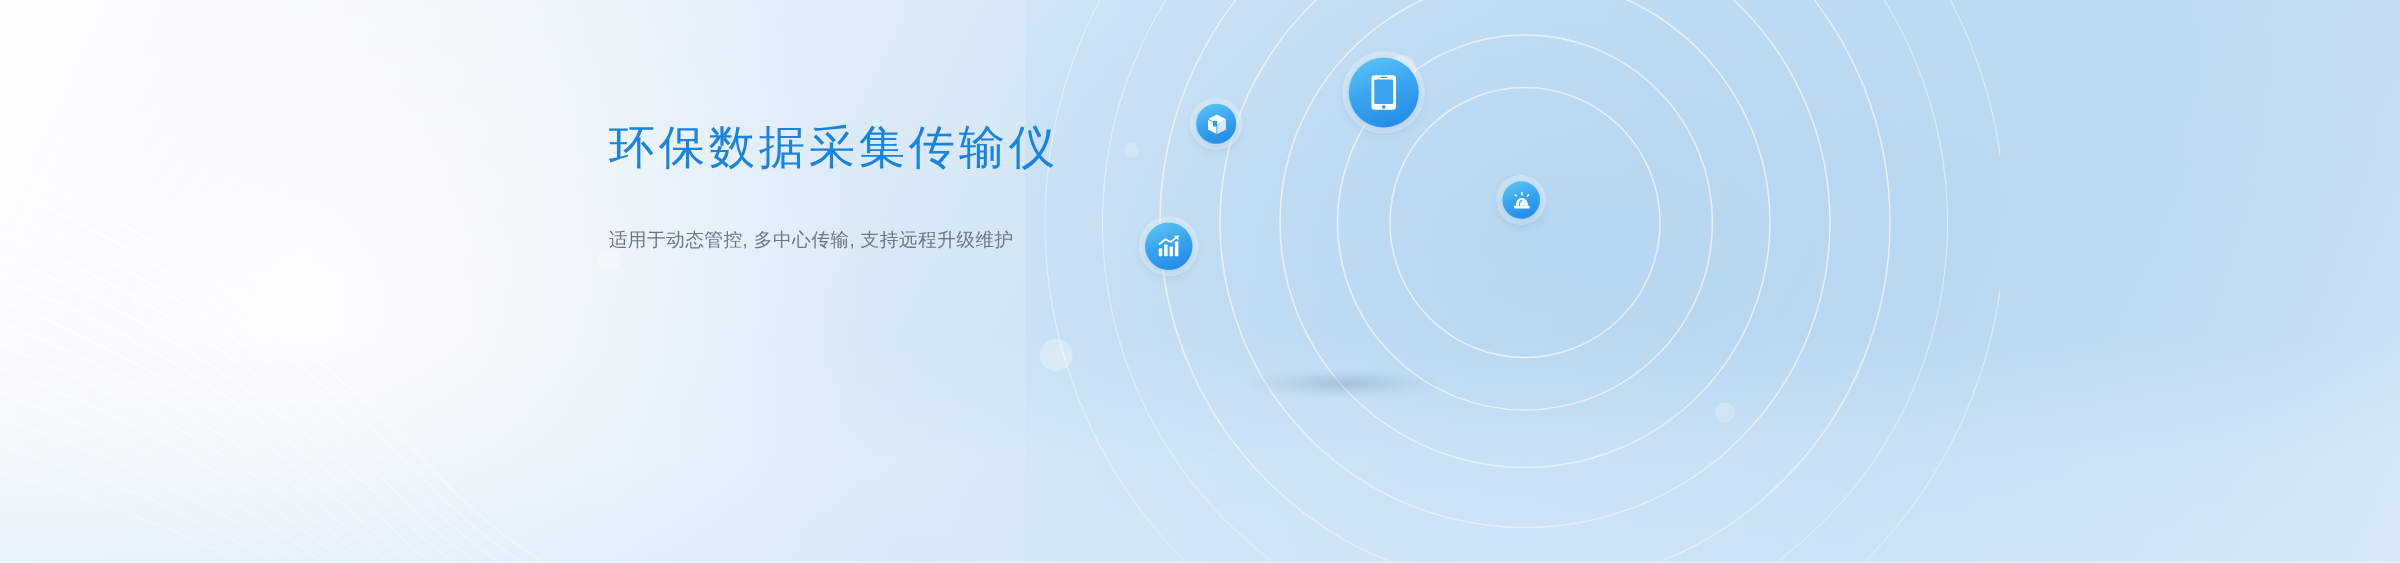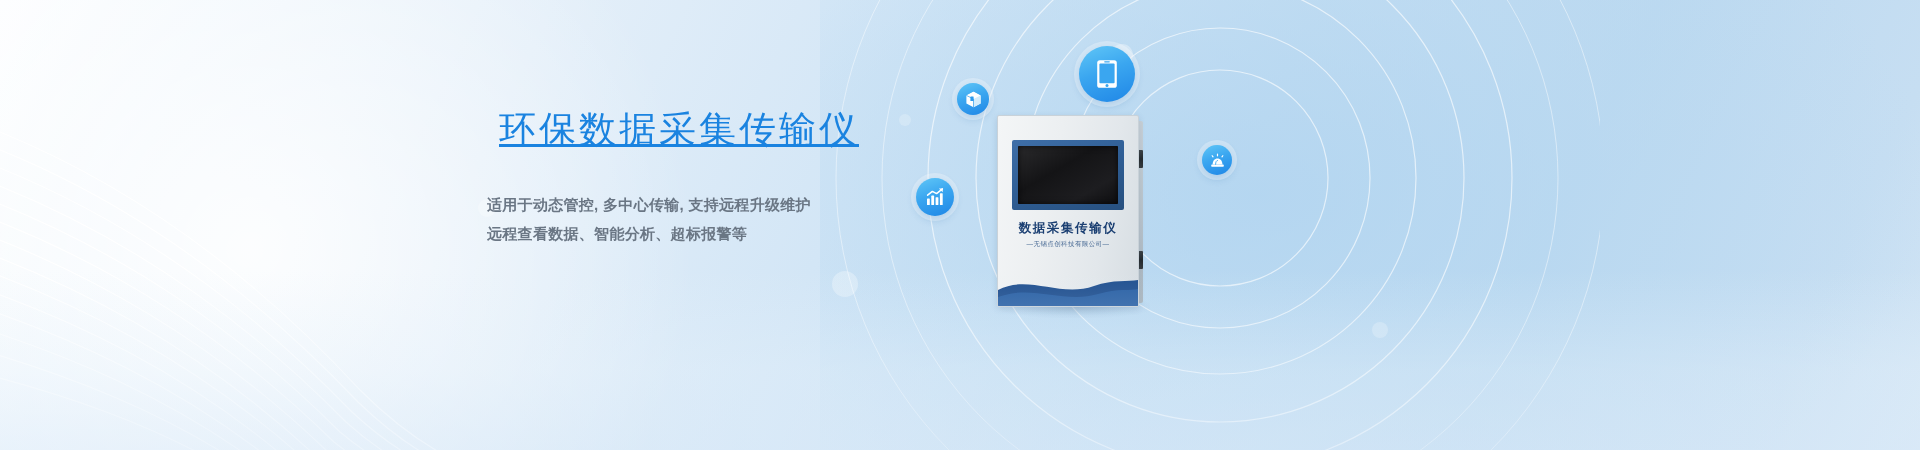--- a/index.html
+++ b/index.html
@@ -97,36 +97,34 @@
     top: 96px;
     width: 520px;
   }
   .headline {
     font-size: 37px;
     line-height: 1.2;
     letter-spacing: 3px;
     color: #1a83e0;
     font-weight: 400;
     white-space: nowrap;
-    margin: 12px;
-    text-decoration: underline;
+    margin: 0;
   }
   .sub-list {
     margin: 0;
     padding: 0;
     list-style: none;
     margin-top: 38px;
   }
   .sub-line {
     font-size: 15px;
     line-height: 29px;
     letter-spacing: 0.3px;
     color: #6a7684;
     white-space: nowrap;
-    font-weight: bold;
   }
 
   
   .device {
     position: absolute;
     left: 997px;
     top: 115px;
     width: 146px;
     height: 195px;
   }
@@ -284,45 +282,25 @@
     <circle cx="845" cy="284" r="13" fill="#ffffff" fill-opacity="0.30"></circle>
     <circle cx="487" cy="208" r="9" fill="#ffffff" fill-opacity="0.28"></circle>
     <circle cx="1380" cy="330" r="8" fill="#ffffff" fill-opacity="0.25"></circle>
     <circle cx="905" cy="120" r="6" fill="#ffffff" fill-opacity="0.22"></circle>
   </svg>
 
   <div class="copy">
     <h1 class="headline">环保数据采集传输仪</h1>
     <ul class="sub-list">
       <li class="sub-line">适用于动态管控, 多中心传输, 支持远程升级维护</li>
-      <li class="sub-line">远程查看数据、智能分析、超标报警等</li>
     </ul>
   </div>
 
   <div class="device-shadow"></div>
 
-  <div class="device">
-    <div class="device-side"></div>
-    <div class="device-latch top"></div>
-    <div class="device-latch bottom"></div>
-
-    <div class="device-body">
-      <div class="device-screen-frame">
-        <div class="device-screen"></div>
-      </div>
-
-      <div class="device-label">数据采集传输仪</div>
-      <div class="device-sublabel">—无锡点创科技有限公司—</div>
-
-      <svg class="device-wave" viewBox="0 0 140 42" preserveAspectRatio="none">
-        <path d="M0 26 C 30 10, 62 34, 96 22 C 116 15, 130 18, 140 16 L140 42 L0 42 Z" fill="#1f4f8f"></path>
-        <path d="M0 33 C 34 20, 66 40, 100 30 C 120 24, 132 27, 140 25 L140 42 L0 42 Z" fill="#2b63a8" fill-opacity="0.85"></path>
-      </svg>
-    </div>
-  </div>
 
   <div class="ficon ficon-phone">
     <svg width="22" height="30" viewBox="0 0 22 30" fill="none">
       <rect x="1.2" y="1.2" width="19.6" height="27.6" rx="2.6" fill="#ffffff"></rect>
       <rect x="3.4" y="4.6" width="15.2" height="19.6" rx="1" fill="#3aa6f0"></rect>
       <rect x="8.2" y="2.3" width="5.6" height="1.1" rx="0.55" fill="#3aa6f0"></rect>
       <circle cx="11" cy="26.5" r="1.5" fill="#3aa6f0"></circle>
     </svg>
   </div>
 

